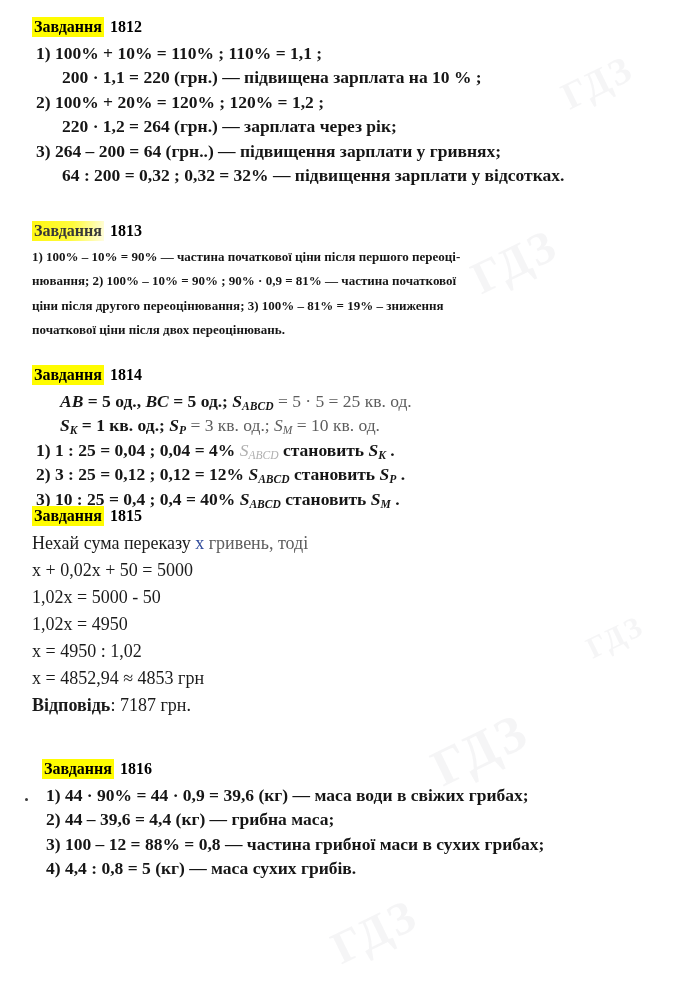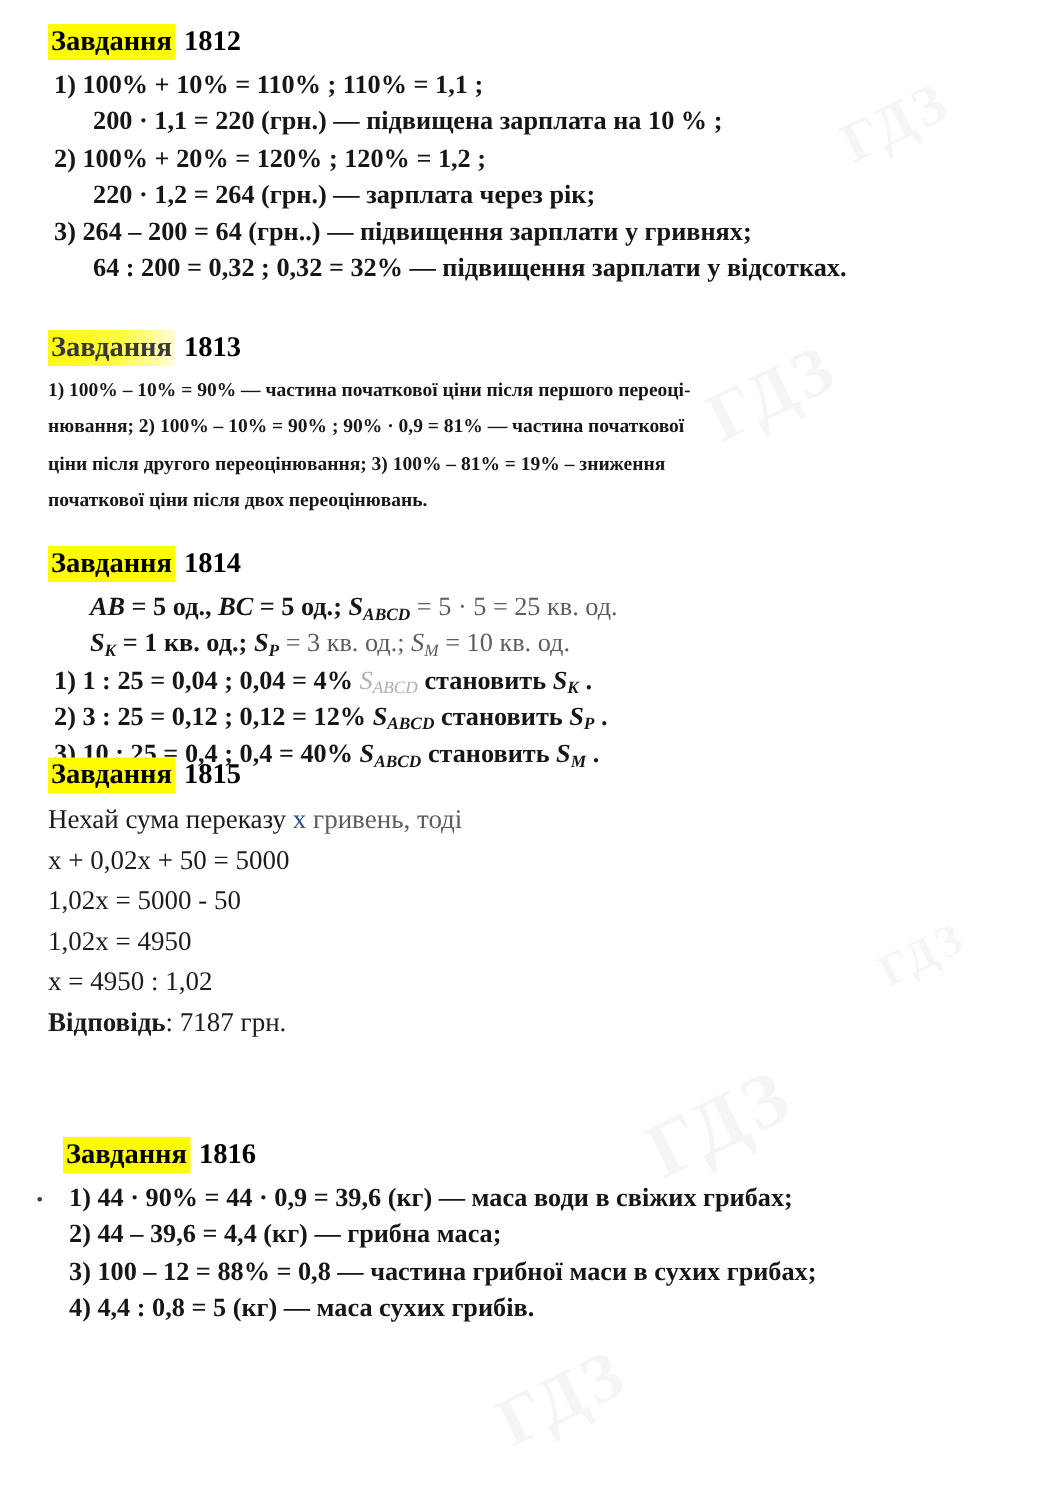--- a/index.html
+++ b/index.html
@@ -45,21 +45,21 @@
     position: relative;
     z-index: 2;
     padding: 0;
   }
 
   .task-block { position: relative; }
 
   .task-heading {
     font-family: "Liberation Serif", "DejaVu Serif", serif;
     font-weight: 700;
-    font-size: 19px;
+    font-size: 16px;
     line-height: 1.1;
     margin: 0 0 5px 32px;
     white-space: nowrap;
   }
   .task-heading .kw {
     background: #fffc00;
     padding: 1px 2px 2px 2px;
     color: #000;
   }
   .task-heading .num {
@@ -220,20 +220,21 @@
       <span class="kw">Завдання</span><span class="num">1815</span>
     </h2>
     <div class="body-lines">
       <div class="ln-plain">
         <span>Нехай сума переказу </span><span class="var-x">x</span><span class="fade1"> гривень, тоді</span>
       </div>
       <div class="ln-plain"><span>x + 0,02x + 50 = 5000</span></div>
       <div class="ln-plain"><span>1,02x = 5000 - 50</span></div>
       <div class="ln-plain fade1"><span>1,02x = 4950</span></div>
       <div class="ln-plain fade1"><span>x = 4950 : 1,02</span></div>
+      <div class="ln-plain fade2"><span>x = 4852,94 ≈ 4853 грн</span></div>
       <div class="ln-plain">
         <b>Відповідь</b><span>: 7187 грн.</span>
       </div>
     </div>
   </section>
 
   <section class="task-block sec-1816">
     <h2 class="task-heading">
       <span class="kw">Завдання</span><span class="num">1816</span>
     </h2>

